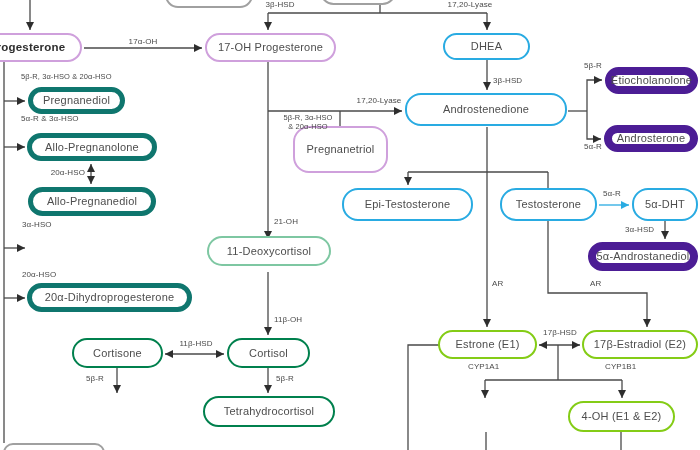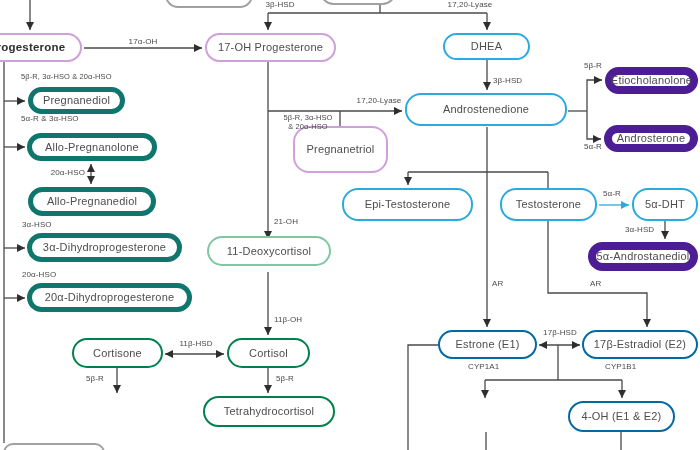--- a/index.html
+++ b/index.html
@@ -13,21 +13,21 @@
     background:#fff;border-radius:16px;color:#4d4d4d;font-size:11px;
     letter-spacing:.2px;text-align:center;line-height:1;box-sizing:border-box;
     white-space:nowrap;
   }
   .purple {border:5px solid #0f766e;}
   .lpurple{border:2px solid #cfa0dc;}
   .blue   {border:2.5px solid #29abe2;}
   .lblue  {border:8px solid #4c1d95;}
   .green  {border:2.5px solid #00804d;text-align:center;}
   .lgreen {border:2px solid #7ec7a2;}
-  .pink   {border:2px solid #0369a1;}
+  .pink   {border:2px solid #84cc16;}
   .gray   {border:2px solid #a0a0a0;}
   .bold{font-weight:bold;color:#2e2e2e;font-size:11.5px;}
   .el{
     position:absolute;font-size:8px;color:#4a4a4a;line-height:8.5px;
     white-space:pre-line;letter-spacing:.1px;
   }
   .el.small{font-size:7.5px;}
   .ctr{text-align:center;}
   .rgt{text-align:right;}
 </style>
@@ -93,21 +93,20 @@
   <div class="node gray" style="left:165px;top:-18px;width:88px;height:26px"></div>
   <div class="node gray" style="left:320px;top:-22px;width:76px;height:27px"></div>
   <div class="node gray" style="left:3px;top:443px;width:102px;height:25px;border-radius:10px"></div>
 
   <div class="node lpurple bold" style="left:-28px;top:33px;width:110px;height:29px">Progesterone</div>
   <div class="node lpurple" style="left:205px;top:33px;width:131px;height:29px">17-OH Progesterone</div>
   <div class="node blue" style="left:443px;top:33px;width:87px;height:27px">DHEA</div>
   <div class="node purple" style="left:28px;top:87px;width:97px;height:27px">Pregnanediol</div>
   <div class="node purple" style="left:27px;top:133px;width:130px;height:28px">Allo-Pregnanolone</div>
   <div class="node purple" style="left:28px;top:187px;width:128px;height:29px">Allo-Pregnanediol</div>
-  <div class="node purple" style="left:27px;top:233px;width:155px;height:29px">3α-Dihydroprogesterone</div>
   <div class="node purple" style="left:27px;top:283px;width:165px;height:29px">20α-Dihydroprogesterone</div>
   <div class="node lpurple" style="left:293px;top:126px;width:95px;height:47px">Pregnanetriol</div>
   <div class="node blue" style="left:405px;top:93px;width:162px;height:33px">Androstenedione</div>
   <div class="node lblue" style="left:605px;top:67px;width:93px;height:27px">Etiocholanolone</div>
   <div class="node lblue" style="left:604px;top:125px;width:94px;height:27px">Androsterone</div>
   <div class="node blue" style="left:342px;top:188px;width:131px;height:33px">Epi-Testosterone</div>
   <div class="node blue" style="left:500px;top:188px;width:97px;height:33px">Testosterone</div>
   <div class="node blue" style="left:632px;top:188px;width:66px;height:33px">5α-DHT</div>
   <div class="node lblue" style="left:588px;top:242px;width:110px;height:29px">5α-Androstanediol</div>
   <div class="node lgreen" style="left:207px;top:236px;width:124px;height:30px">11-Deoxycortisol</div>

